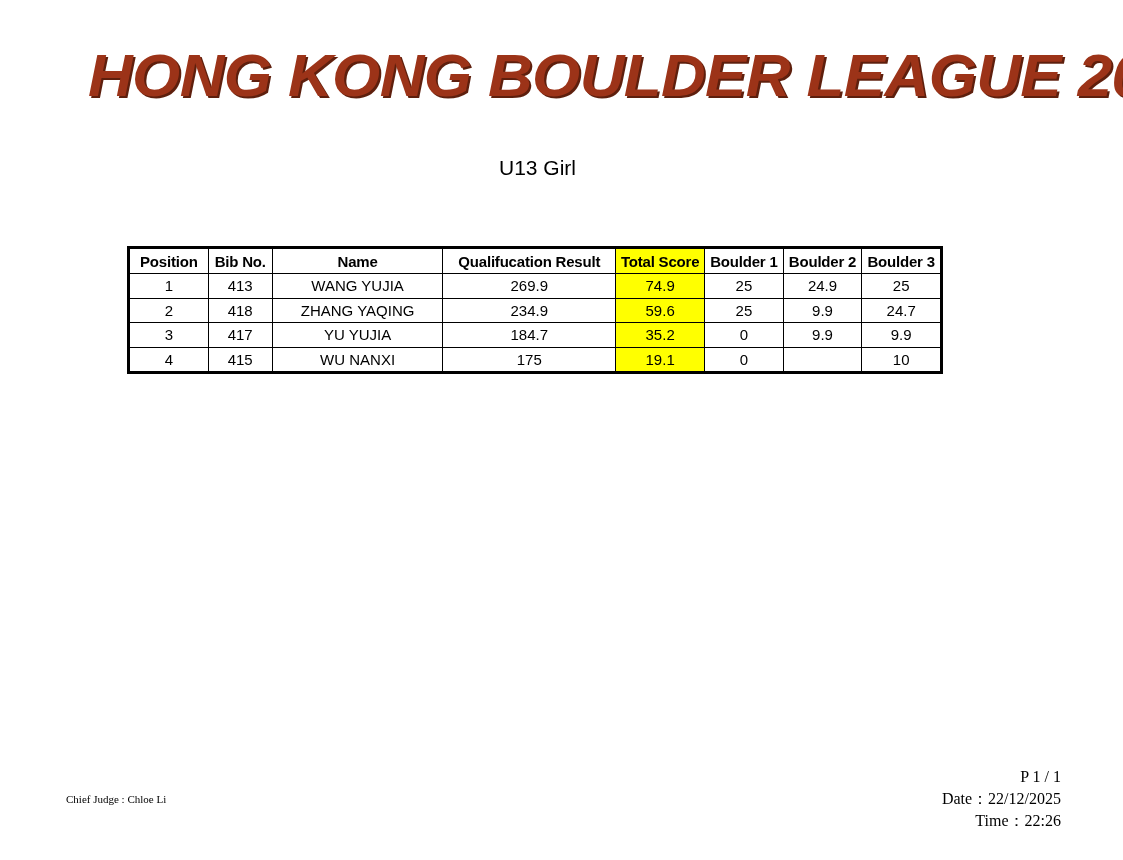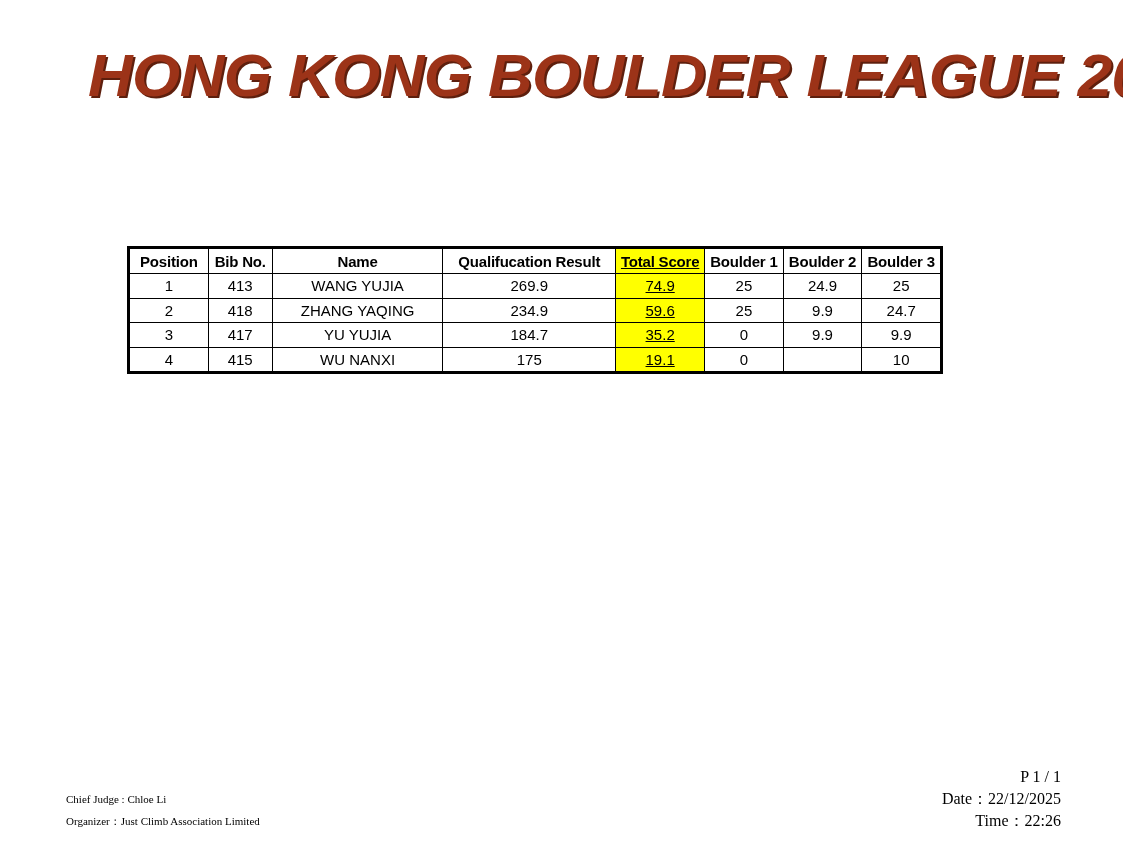--- a/index.html
+++ b/index.html
@@ -97,21 +97,21 @@
   }
   th.col-position, td.col-position { width: 75px; }
   th.col-bib,      td.col-bib      { width: 61px; }
   th.col-name,     td.col-name     { width: 164px; }
   th.col-qual,     td.col-qual     { width: 166px; }
   th.col-total,    td.col-total    { width: 85px; }
   th.col-b1, td.col-b1,
   th.col-b2, td.col-b2,
   th.col-b3, td.col-b3 { width: 75px; }
 
-  .highlight-yellow { background: #FFFF00 !important; text-decoration: underline; }
+  .highlight-yellow { background: #FFFF00 !important; }
 
   
   th.col-total, td.col-total { border-left: 3px solid #000; border-right: 3px solid #000; }
 
   
   #footer-left {
     position: absolute;
     left: 66px;
     top: 788px;
     font-family: "Liberation Serif", serif;
@@ -130,20 +130,21 @@
   .footer-line { white-space: nowrap; }
 </style>
 </head>
 <body>
 
 <div id="event-logo">
   <div class="logo-text">HONG KONG BOULDER LEAGUE 2025</div>
 </div>
 
 <div id="title-block">
+  <div id="title-sub">U13 Girl</div>
 </div>
 
 <div id="results-table-wrap">
   <table id="results-table">
     <thead>
       <tr>
         <th class="col-position">Position</th>
         <th class="col-bib">Bib No.</th>
         <th class="col-name">Name</th>
         <th class="col-qual">Qualifucation Result</th>
@@ -193,20 +194,19 @@
         <td class="col-b1">0</td>
         <td class="col-b2"></td>
         <td class="col-b3">10</td>
       </tr>
     </tbody>
   </table>
 </div>
 
 <div id="footer-left">
   <div class="footer-line">Chief Judge : Chloe Li</div>
-  <div class="footer-line">Organizer：Just Climb Association Limited</div>
 </div>
 
 <div id="footer-right">
   <div class="footer-line">P 1 / 1</div>
   <div class="footer-line">Date：22/12/2025</div>
   <div class="footer-line">Time：22:26</div>
 </div>
 
 </body></html>

